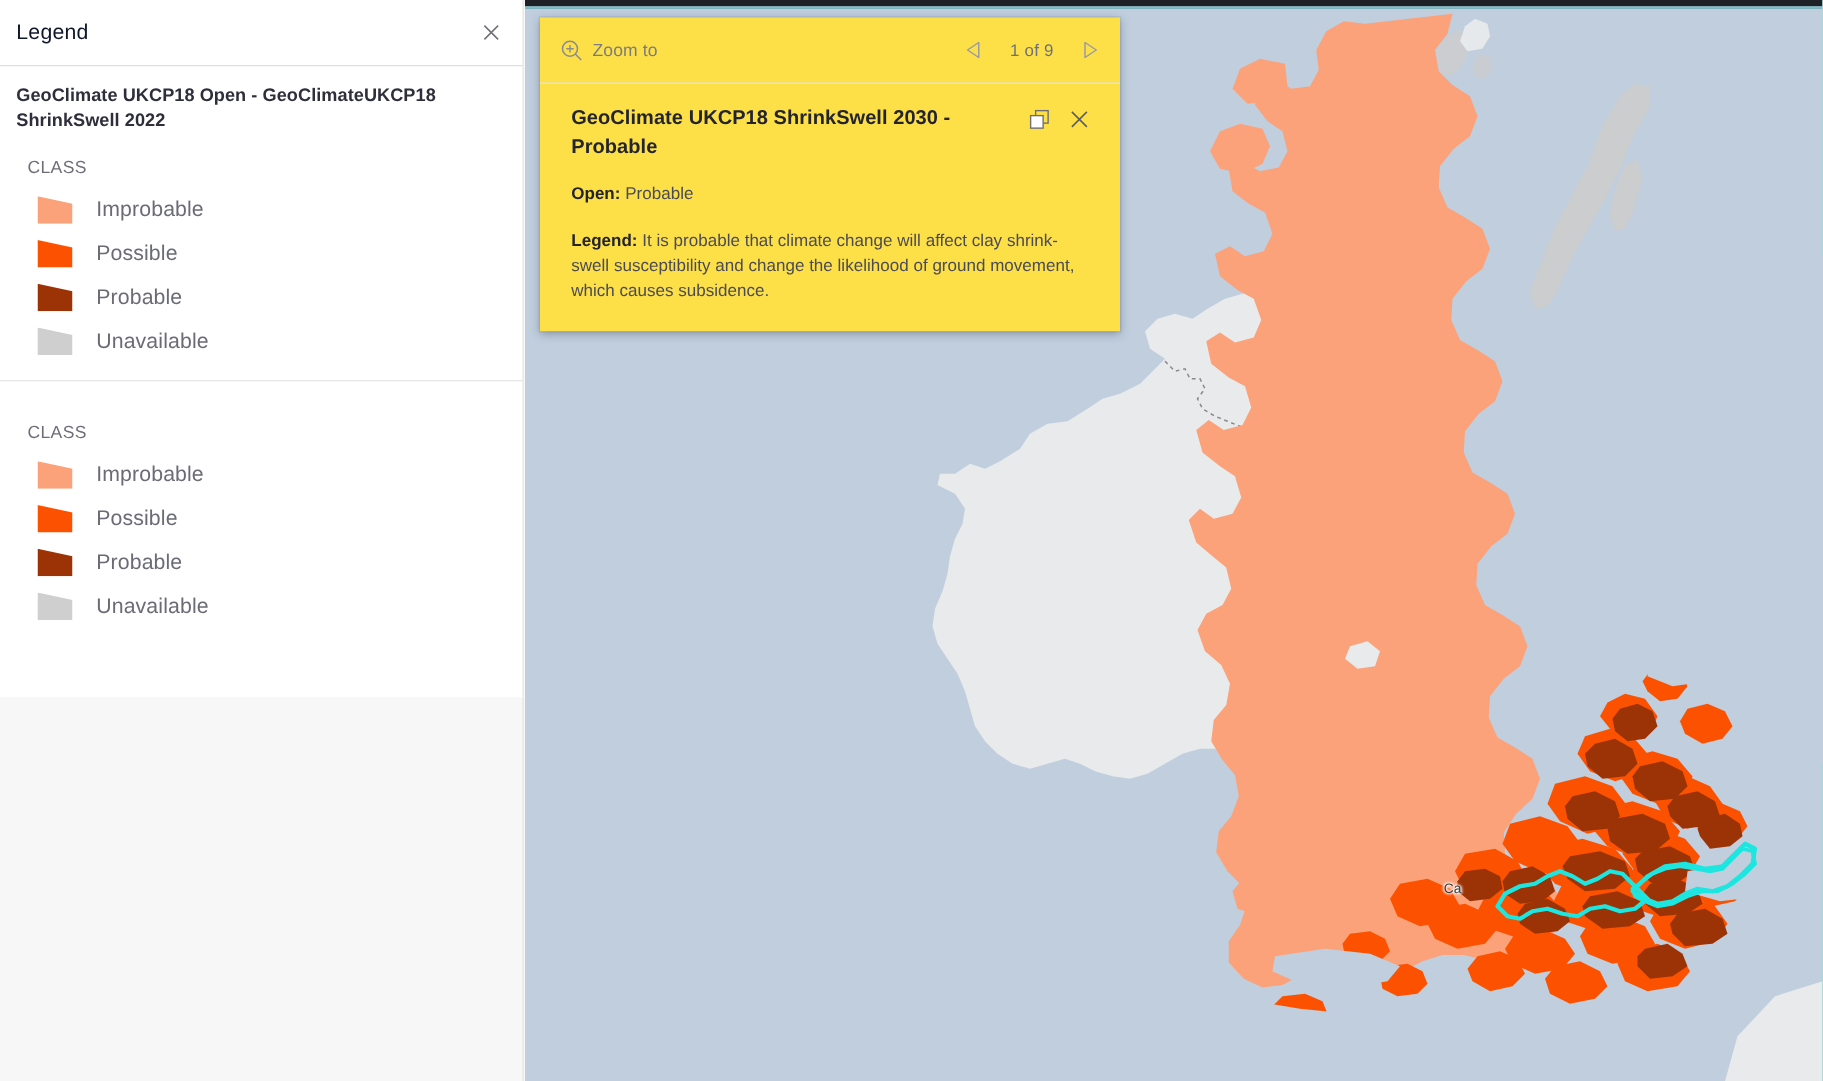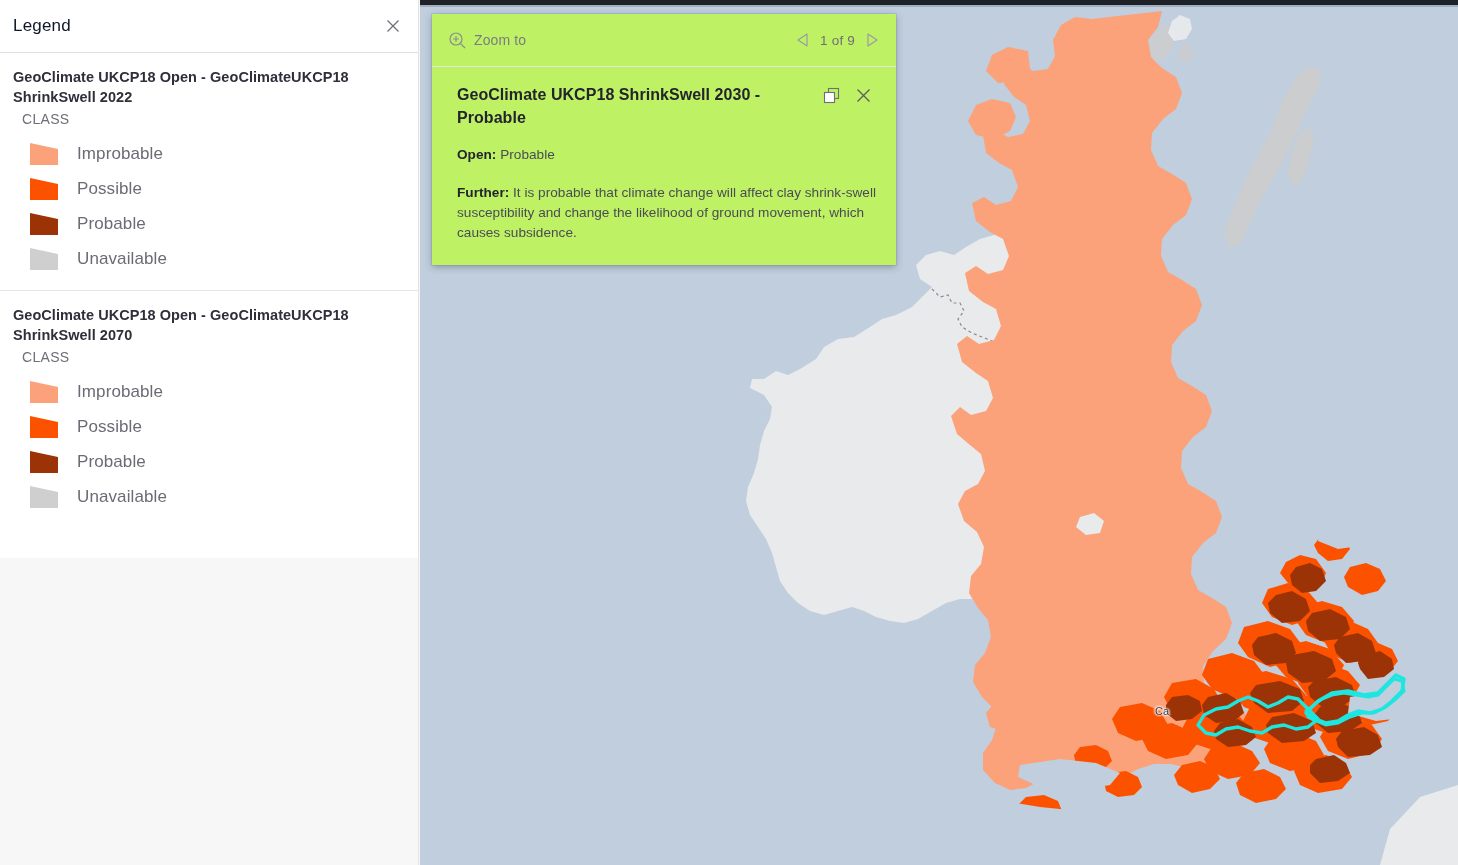--- a/index.html
+++ b/index.html
@@ -43,49 +43,49 @@
 
   .legend-section{padding:14px 0 14px 0;}
   .legend-section.sec2{border-top:1px solid #e6e6e6;}
   .layer-title{
     font-size:14.5px;line-height:20px;color:#2f2f3c;font-weight:600;
     padding:0 16px 0 13px;max-width:340px;
     letter-spacing:.05px;
   }
   .class-label{
     font-size:14px;color:#6e6e78;font-weight:400;
-    padding-left:22px;margin-top:4px;letter-spacing:.3px;
+    padding-left:22px;margin-top:18px;letter-spacing:.3px;
   }
   .legend-items{margin-top:9px;}
   .legend-item{
     display:flex;align-items:center;height:35px;padding-left:30px;
   }
   .swatch{width:28px;height:22px;flex:0 0 28px;}
   .swatch svg{display:block;}
   .swatch-label{font-size:17px;color:#6b6b75;margin-left:19px;letter-spacing:.1px;}
 
   .panel-rest{
     position:absolute;left:0;top:558px;width:419px;height:307px;
     background:#f7f7f7;border-right:1px solid #e3e3e3;box-sizing:border-box;z-index:20;
   }
 
   
   .popup{
     position:absolute;left:432px;top:14px;width:464px;
-    background:#bef264;z-index:30;
+    background:#fde047;z-index:30;
     box-shadow:0 2px 7px rgba(30,40,55,.34), 0 0 0 1px rgba(150,160,175,.30);
   }
   .popup-toolbar{
     height:53px;display:flex;align-items:center;justify-content:space-between;
     border-bottom:1px solid #e4e4e4;padding:0 8px 0 16px;box-sizing:border-box;
   }
   .zoom-to{display:flex;align-items:center;cursor:pointer;}
   .zoom-to .zicon{width:19px;height:19px;margin-right:7px;}
   .zoom-to .ztext{font-size:14px;color:#7b7b83;letter-spacing:.1px;}
-  .pager{display:flex;align-items:center;gap:5px;padding:6px 6px;}
+  .pager{display:flex;align-items:center;gap:17px;padding:6px 6px;}
   .pager .arrow{width:20px;height:20px;display:flex;align-items:center;justify-content:center;cursor:pointer;}
   .pager .count{font-size:13.5px;color:#6f6f78;padding:0 2px;letter-spacing:.2px;}
 
   .popup-body{padding:16px 20px 22px 25px;position:relative;}
   .popup-head{display:flex;align-items:flex-start;justify-content:space-between;}
   .popup-title{
     font-size:16px;line-height:23px;font-weight:700;color:#24242e;
     max-width:312px;letter-spacing:.05px;
   }
   .popup-actions{display:flex;align-items:center;gap:14px;padding-top:3px;padding-right:4px;}
@@ -427,21 +427,20 @@
             <svg width="28" height="22" viewBox="0 0 28 22">
                 <polygon points="0,0 28,6 28,22 0,22" fill="#cfcfcf"></polygon>
               </svg>
           </span>
           <span class="swatch-label">Unavailable</span>
         </div>
       </div>
     </div>
 
     <div class="legend-section sec2">
-      <div class="layer-title">GeoClimate UKCP18 Open - GeoClimateUKCP18 ShrinkSwell 2070</div>
       <div class="class-label">CLASS</div>
       <div class="legend-items">
         <div class="legend-item">
           <span class="swatch">
             <svg width="28" height="22" viewBox="0 0 28 22">
                 <polygon points="0,0 28,6 28,22 0,22" fill="#fba27a"></polygon>
               </svg>
           </span>
           <span class="swatch-label">Improbable</span>
         </div>
@@ -520,19 +519,19 @@
             </svg>
           </span>
         </div>
       </div>
 
       <div class="popup-p first">
         <span class="b">Open:</span><span> Probable</span>
       </div>
 
       <div class="popup-p">
-        <span class="b">Further:</span><span> It is probable that climate change will affect clay shrink-swell susceptibility and change the likelihood of ground movement, which causes subsidence.</span>
+        <span class="b">Legend:</span><span> It is probable that climate change will affect clay shrink-swell susceptibility and change the likelihood of ground movement, which causes subsidence.</span>
       </div>
 
     </div>
   </div>
 
 </div>
 
 </body></html>

